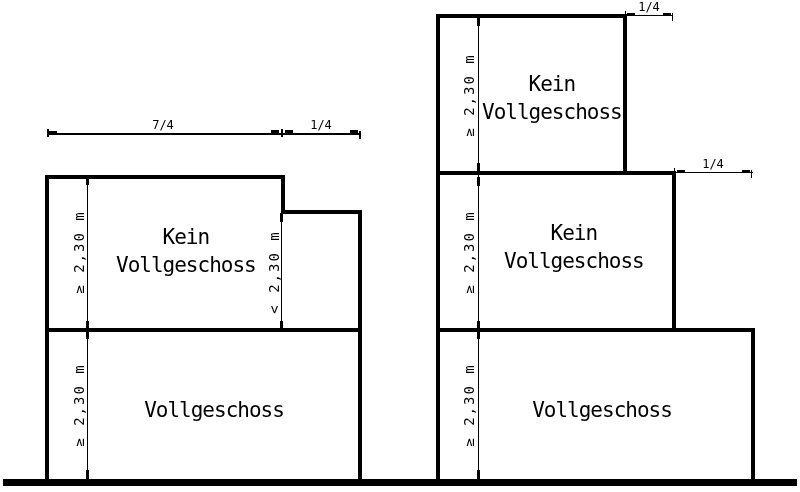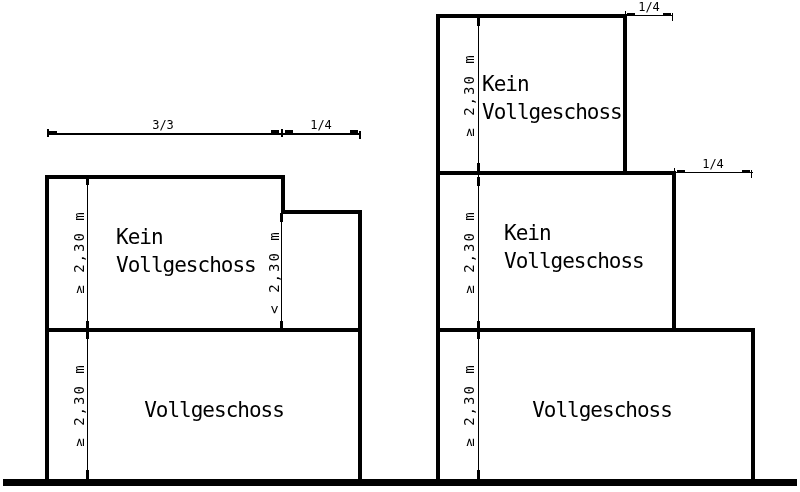--- a/index.html
+++ b/index.html
@@ -7,21 +7,21 @@
   #canvas{position:relative;width:800px;height:492px;background:var(--bg);overflow:hidden;
           font-family:"DejaVu Sans Mono",monospace;color:var(--line);}
   .w{position:absolute;background:var(--line);}      
   .dl{position:absolute;background:var(--line);}     
   .tick{position:absolute;background:var(--line);}   
   .dash{position:absolute;background:var(--line);}   
   .hdim{position:absolute;transform:translate(-50%,-100%);font-size:12px;
         white-space:nowrap;line-height:1.1;}
   .vdim{position:absolute;transform:translate(-50%,-50%) rotate(-90deg);
         font-size:14px;letter-spacing:2px;white-space:nowrap;line-height:1;}
-  .room{position:absolute;font-size:21px;letter-spacing:-1px;line-height:28px;white-space:nowrap;}
+  .room{position:absolute;font-size:21px;letter-spacing:-1px;line-height:28px;white-space:nowrap;text-align:center;}
   .room.center{transform:translateX(-50%);}
 </style>
 </head>
 <body>
 
 <div id="canvas">
 
   <div class="w" style="left:45px;top:175px;width:4px;height:308px"></div>
   <div class="w" style="left:45px;top:175px;width:240px;height:4px"></div>
   <div class="w" style="left:281px;top:175px;width:4px;height:39px"></div>
@@ -30,21 +30,21 @@
   <div class="w" style="left:45px;top:328px;width:317px;height:4px"></div>
 
   <div class="dl" style="left:47px;top:133px;width:313px;height:1.5px"></div>
   <div class="tick" style="left:47px;top:129px;width:1.5px;height:8px"></div>
   <div class="tick" style="left:281px;top:129px;width:1.5px;height:8px"></div>
   <div class="tick" style="left:359px;top:131px;width:1.5px;height:8px"></div>
   <div class="dash" style="left:49px;top:131px;width:8px;height:3px"></div>
   <div class="dash" style="left:271px;top:130px;width:8px;height:3px"></div>
   <div class="dash" style="left:285px;top:130px;width:8px;height:3px"></div>
   <div class="dash" style="left:350px;top:130px;width:8px;height:3px"></div>
-  <div class="hdim" style="left:163px;top:132px">3/3</div>
+  <div class="hdim" style="left:163px;top:132px">7/4</div>
   <div class="hdim" style="left:321px;top:132px">1/4</div>
 
   <div class="dl" style="left:86.5px;top:177px;width:1.4px;height:153px"></div>
   <div class="dash" style="left:85.5px;top:176px;width:3px;height:9px"></div>
   <div class="dash" style="left:85.5px;top:321px;width:3px;height:9px"></div>
   <div class="vdim" style="left:79px;top:252px">≥ 2,30 m</div>
 
   <div class="dl" style="left:281px;top:214px;width:1.4px;height:116px"></div>
   <div class="dash" style="left:280px;top:213px;width:3px;height:9px"></div>
   <div class="dash" style="left:280px;top:321px;width:3px;height:9px"></div>

